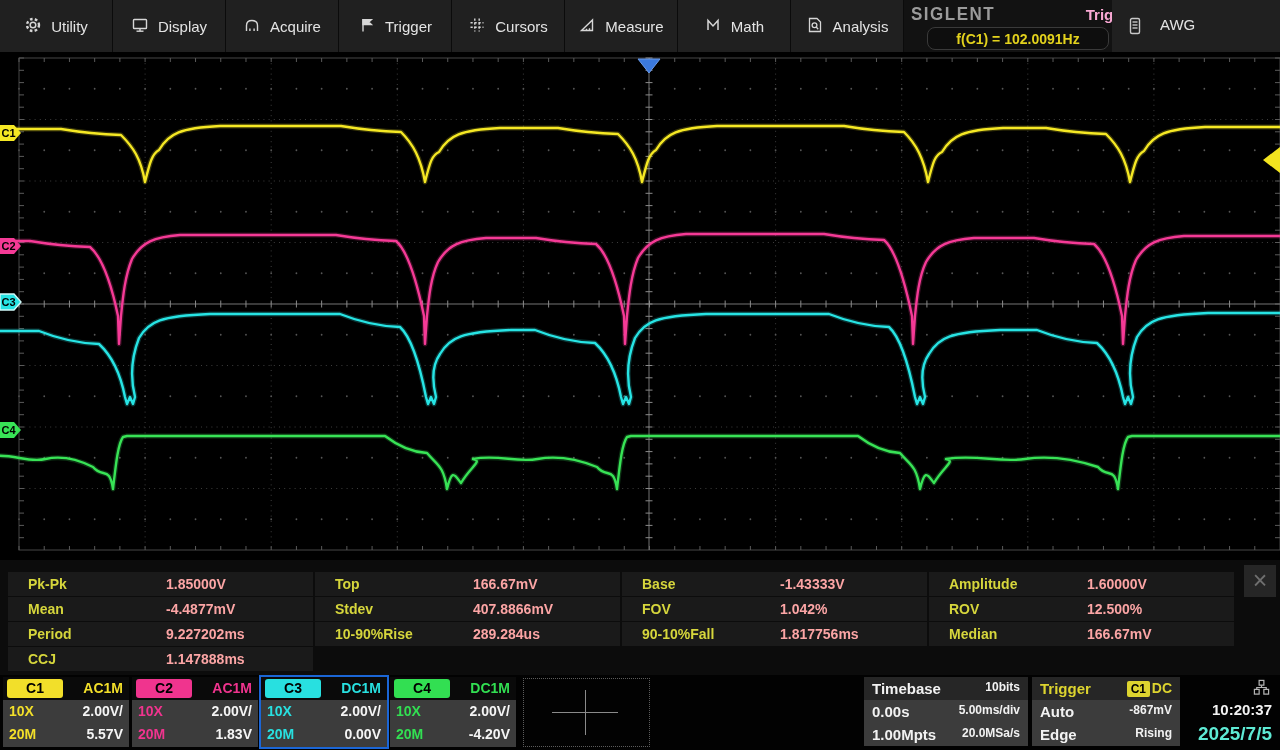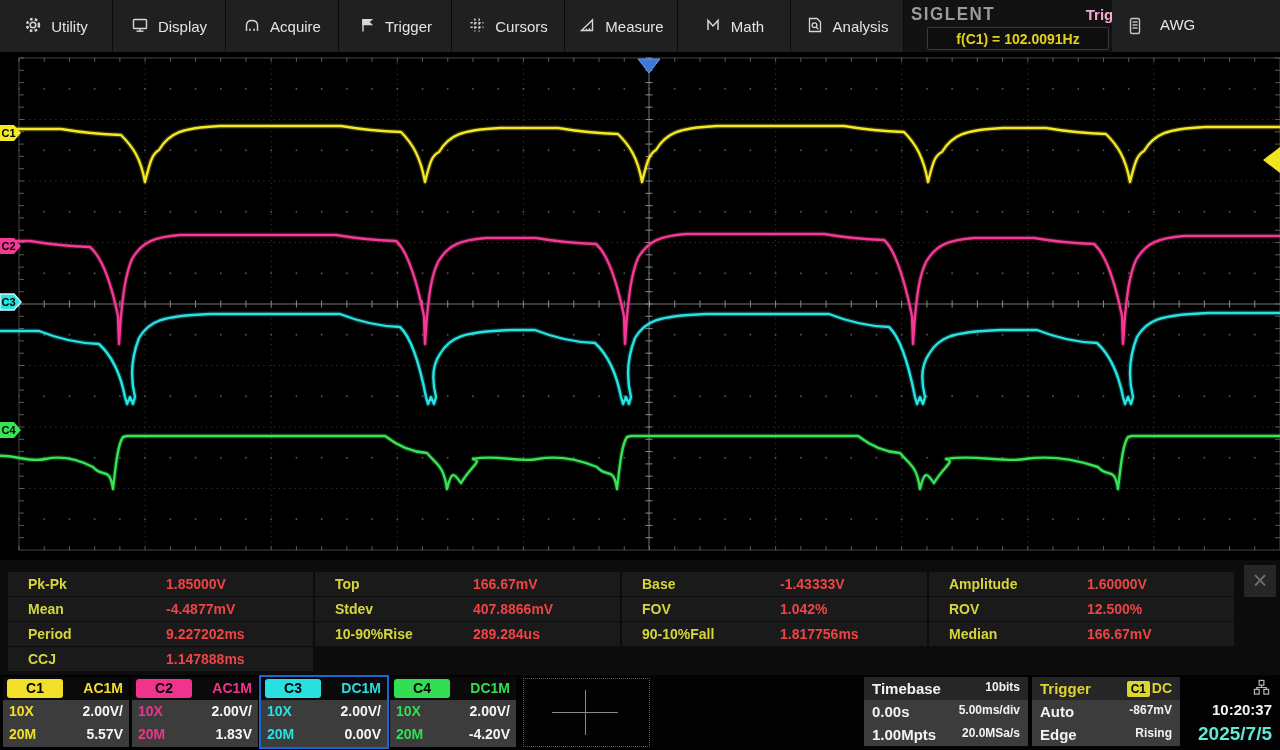--- a/index.html
+++ b/index.html
@@ -11,34 +11,34 @@
   #menu-items{position:absolute;left:0;top:0;height:52px;display:flex;}
   .menu-item{width:112px;height:52px;display:flex;align-items:center;justify-content:center;
              gap:9px;background:#202020;border-right:1px solid #0b0b0b;cursor:pointer;}
   .menu-item span{color:#e3e3e3;font-size:15px;}
   .menu-item svg{flex:0 0 auto;}
   #logo-block{position:absolute;left:904px;top:0;width:208px;height:52px;background:#121212;padding-left:24px;}
   #logo-text{position:absolute;left:7px;top:5px;font-size:17px;font-weight:700;color:#9b9b9b;
              letter-spacing:1.5px;transform:scaleY(1.05);}
   #trig-status{position:absolute;right:10px;top:6px;font-size:15px;font-weight:700;color:#f9a8d4;}
   #freq-box{position:absolute;left:23px;top:27px;width:180px;height:21px;background:#0e0e0e;
-            border:1px solid #3a3a3a;border-radius:2px;display:flex;align-items:center;justify-content:center;}
+            border:1px solid #3a3a3a;border-radius:8px;display:flex;align-items:center;justify-content:center;}
   #freq-box span{color:#e3d21d;font-size:14px;font-weight:700;}
   #awg-block{position:absolute;left:1112px;top:0;width:168px;height:52px;background:#202020;}
   #awg-block .ic{position:absolute;left:14px;top:17px;}
   #awg-label{position:absolute;left:48px;top:16px;color:#e3e3e3;font-size:15px;}
   
   #scope{position:absolute;left:0;top:52px;background:#000;}
   
   #measure-panel{position:absolute;left:0;top:560px;width:1280px;height:115px;background:#0c0c0c;}
   .m-row{position:relative;display:flex;gap:2px;margin:0 0 1px 8px;}
   .m-row:first-child{margin-top:12px;}
   .m-cell{position:relative;width:305px;height:24px;background:#1a1a1a;cursor:pointer;}
   .m-label{position:absolute;left:20px;top:4px;font-size:14px;font-weight:700;color:#d6d63c;}
-  .m-value{position:absolute;left:158px;top:4px;font-size:14px;font-weight:700;color:#ef4444;}
+  .m-value{position:absolute;left:158px;top:4px;font-size:14px;font-weight:700;color:#fca5a5;}
   #measure-close{position:absolute;left:1244px;top:5px;width:32px;height:32px;background:#262626;
                  color:#6f6f6f;font-size:25px;line-height:30px;text-align:center;cursor:pointer;}
   
   #bottombar{position:absolute;left:0;top:675px;width:1280px;height:75px;background:#020202;}
   .ch-box{position:absolute;top:2px;width:126px;height:70px;cursor:pointer;box-sizing:border-box;}
   .ch-box.selected{outline:2px solid #1b66d6;outline-offset:0px;}
   .ch-title{position:relative;height:23px;background:#0a0a0a;}
   .ch-badge{position:absolute;left:4px;top:2px;width:56px;height:19px;border-radius:3px;
             color:#000;font-size:14px;font-weight:700;text-align:center;line-height:19px;}
   .ch-coupling{position:absolute;right:6px;top:3px;font-size:14px;font-weight:700;}

